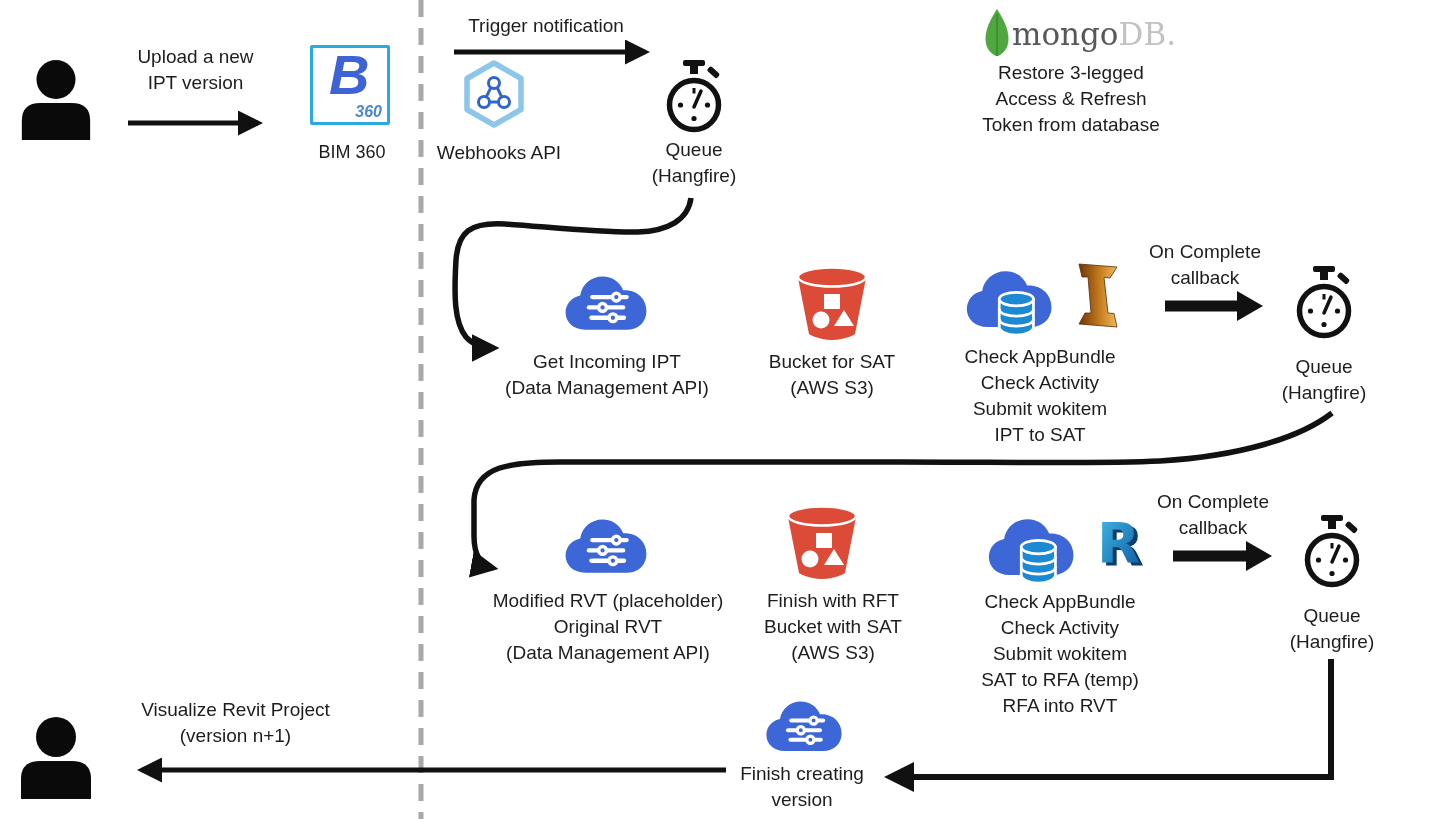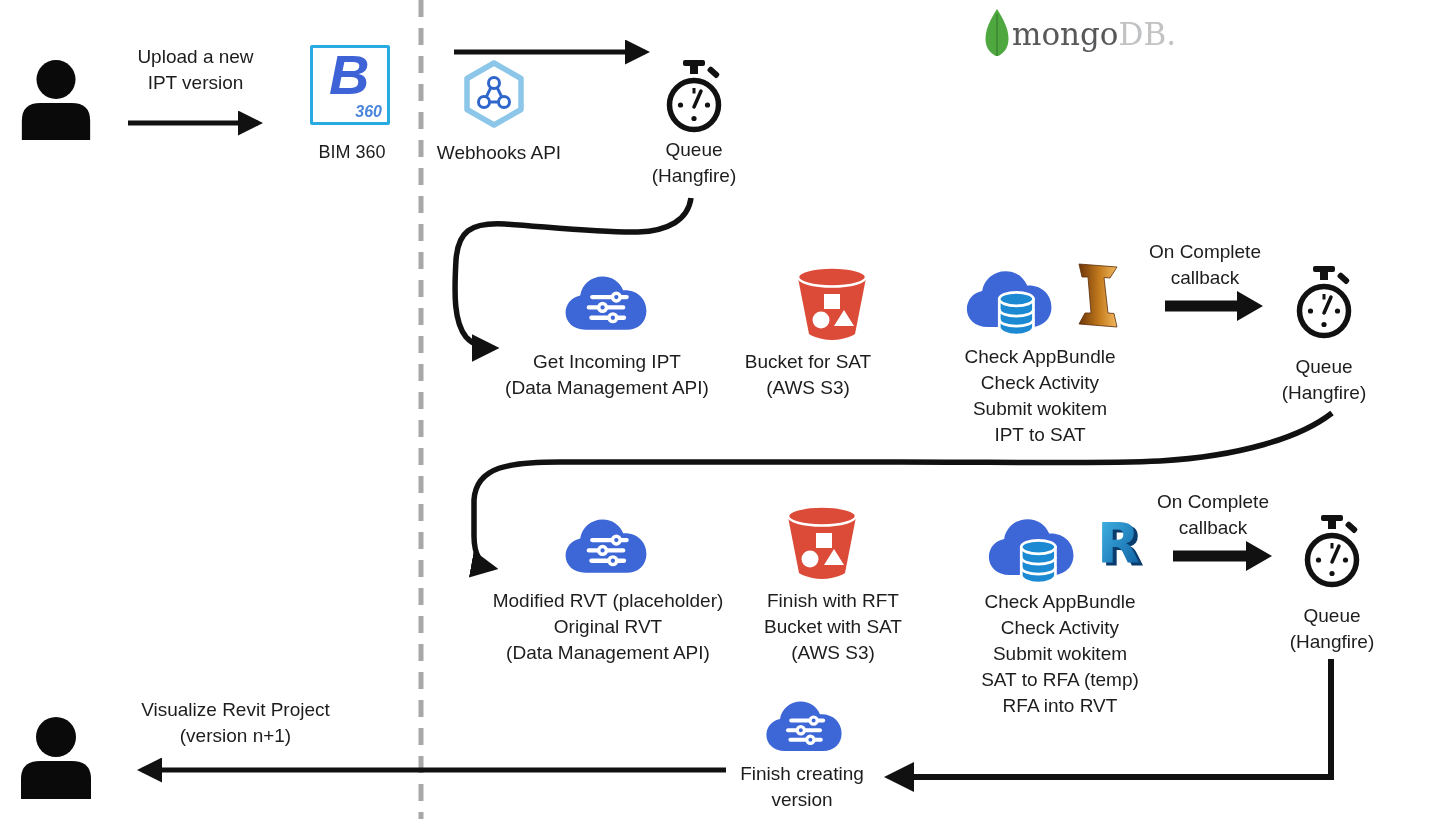--- a/index.html
+++ b/index.html
@@ -65,20 +65,23 @@
   </div>
 
   <div class="bim-box" style="left:310px;top:45px">
     <span class="bim-b">B</span>
     <span class="bim-360">360</span>
   </div>
   <div class="lbl lbl-big" style="left:300px;top:139px;width:104px">
     <span class="ln">BIM 360</span>
   </div>
 
+  <div class="lbl" style="left:446px;top:13px;width:200px">
+    <span class="ln">Trigger notification</span>
+  </div>
 
   <div class="abs" style="left:463px;top:60px">
     <svg width="62" height="68" viewBox="0 0 62 68">
       <path d="M31,3 L58,18.5 L58,49.5 L31,65 L4,49.5 L4,18.5 Z" fill="#ffffff" stroke="#8CC6E8" stroke-width="5.5" stroke-linejoin="round"></path>
       <circle cx="31" cy="23" r="5.5" fill="none" stroke="#2F66CB" stroke-width="3"></circle>
       <circle cx="21" cy="42" r="5.5" fill="none" stroke="#2F66CB" stroke-width="3"></circle>
       <circle cx="41" cy="42" r="5.5" fill="none" stroke="#2F66CB" stroke-width="3"></circle>
       <line x1="27.8" y1="27.6" x2="23.2" y2="37.2" stroke="#2F66CB" stroke-width="3"></line>
       <line x1="34.2" y1="27.6" x2="38.8" y2="37.2" stroke="#2F66CB" stroke-width="3"></line>
       <line x1="26.5" y1="42" x2="35.5" y2="42" stroke="#2F66CB" stroke-width="3"></line>
@@ -108,20 +111,25 @@
 
   <div class="abs" style="left:984px;top:8px">
     <svg width="26" height="48" viewBox="0 0 26 48">
       <path d="M13,1 C6,12 1.5,21 1.5,31 C1.5,41 8,46.5 12,48 L14,48 C18,46.5 24.5,41 24.5,31 C24.5,21 20,12 13,1 Z" fill="#4FA73F"></path>
       <path d="M13,6 L13,48" stroke="#3d8a32" stroke-width="1.6"></path>
     </svg>
   </div>
   <div class="mongo-word" style="left:1012px;top:16px">
     <span class="m1">mongo</span><span class="m2">DB.</span>
   </div>
+  <div class="lbl" style="left:948px;top:60px;width:246px">
+    <span class="ln">Restore 3-legged</span>
+    <span class="ln">Access &amp; Refresh</span>
+    <span class="ln">Token from database</span>
+  </div>
 
   <div class="abs" style="left:563px;top:273px">
     <svg width="86" height="62" viewBox="0 0 100 72">
       <path d="M26,66 C12,66 3,57 3,46 C3,36 10,28 20,26 C22,13 33,4 46,4 C57,4 66,10 70,20 C85,19 97,29 97,44 C97,57 87,66 74,66 Z" fill="#3D66D6"></path>
       <line x1="34" y1="28" x2="74" y2="28" stroke="#fff" stroke-width="5" stroke-linecap="round"></line>
       <line x1="30" y1="40" x2="70" y2="40" stroke="#fff" stroke-width="5" stroke-linecap="round"></line>
       <line x1="33" y1="52" x2="71" y2="52" stroke="#fff" stroke-width="5" stroke-linecap="round"></line>
       <circle cx="62" cy="28" r="4.5" fill="#3D66D6" stroke="#fff" stroke-width="4"></circle>
       <circle cx="46" cy="40" r="4.5" fill="#3D66D6" stroke="#fff" stroke-width="4"></circle>
       <circle cx="58" cy="52" r="4.5" fill="#3D66D6" stroke="#fff" stroke-width="4"></circle>
@@ -134,21 +142,21 @@
 
   <div class="abs" style="left:796px;top:266px">
     <svg width="72" height="76" viewBox="0 0 72 76">
       <path d="M2,12 L13,68 C13,68 22,74 36,74 C50,74 59,68 59,68 L70,12 Z" fill="#DC4A38"></path>
       <ellipse cx="36" cy="11" rx="34" ry="9.5" fill="#DC4A38" stroke="#ffffff" stroke-width="2.5"></ellipse>
       <rect x="28" y="28" width="16" height="15" fill="#ffffff"></rect>
       <circle cx="25" cy="54" r="8.5" fill="#ffffff"></circle>
       <path d="M48,44 L58,60 L38,60 Z" fill="#ffffff"></path>
     </svg>
   </div>
-  <div class="lbl" style="left:720px;top:349px;width:176px">
+  <div class="lbl" style="left:744px;top:349px;width:176px">
     <span class="ln">Bucket for SAT</span>
     <span class="ln">(AWS S3)</span>
   </div>
 
   <div class="abs" style="left:963px;top:264px">
     <svg width="95" height="72" viewBox="0 0 105 80">
       <path d="M27,70 C13,70 4,61 4,50 C4,40 11,32 21,30 C23,17 34,8 47,8 C58,8 67,14 71,24 C86,23 98,33 98,48 C98,61 88,70 75,70 Z" fill="#3D66D6"></path>
       <g transform="translate(38,30)">
         <path d="M2,9 L2,40 C2,45 11,49 21,49 C31,49 40,45 40,40 L40,9 Z" fill="#1B8AD3" stroke="#ffffff" stroke-width="3"></path>
         <path d="M2,20 C2,25 11,28 21,28 C31,28 40,25 40,20" fill="none" stroke="#ffffff" stroke-width="3"></path>

